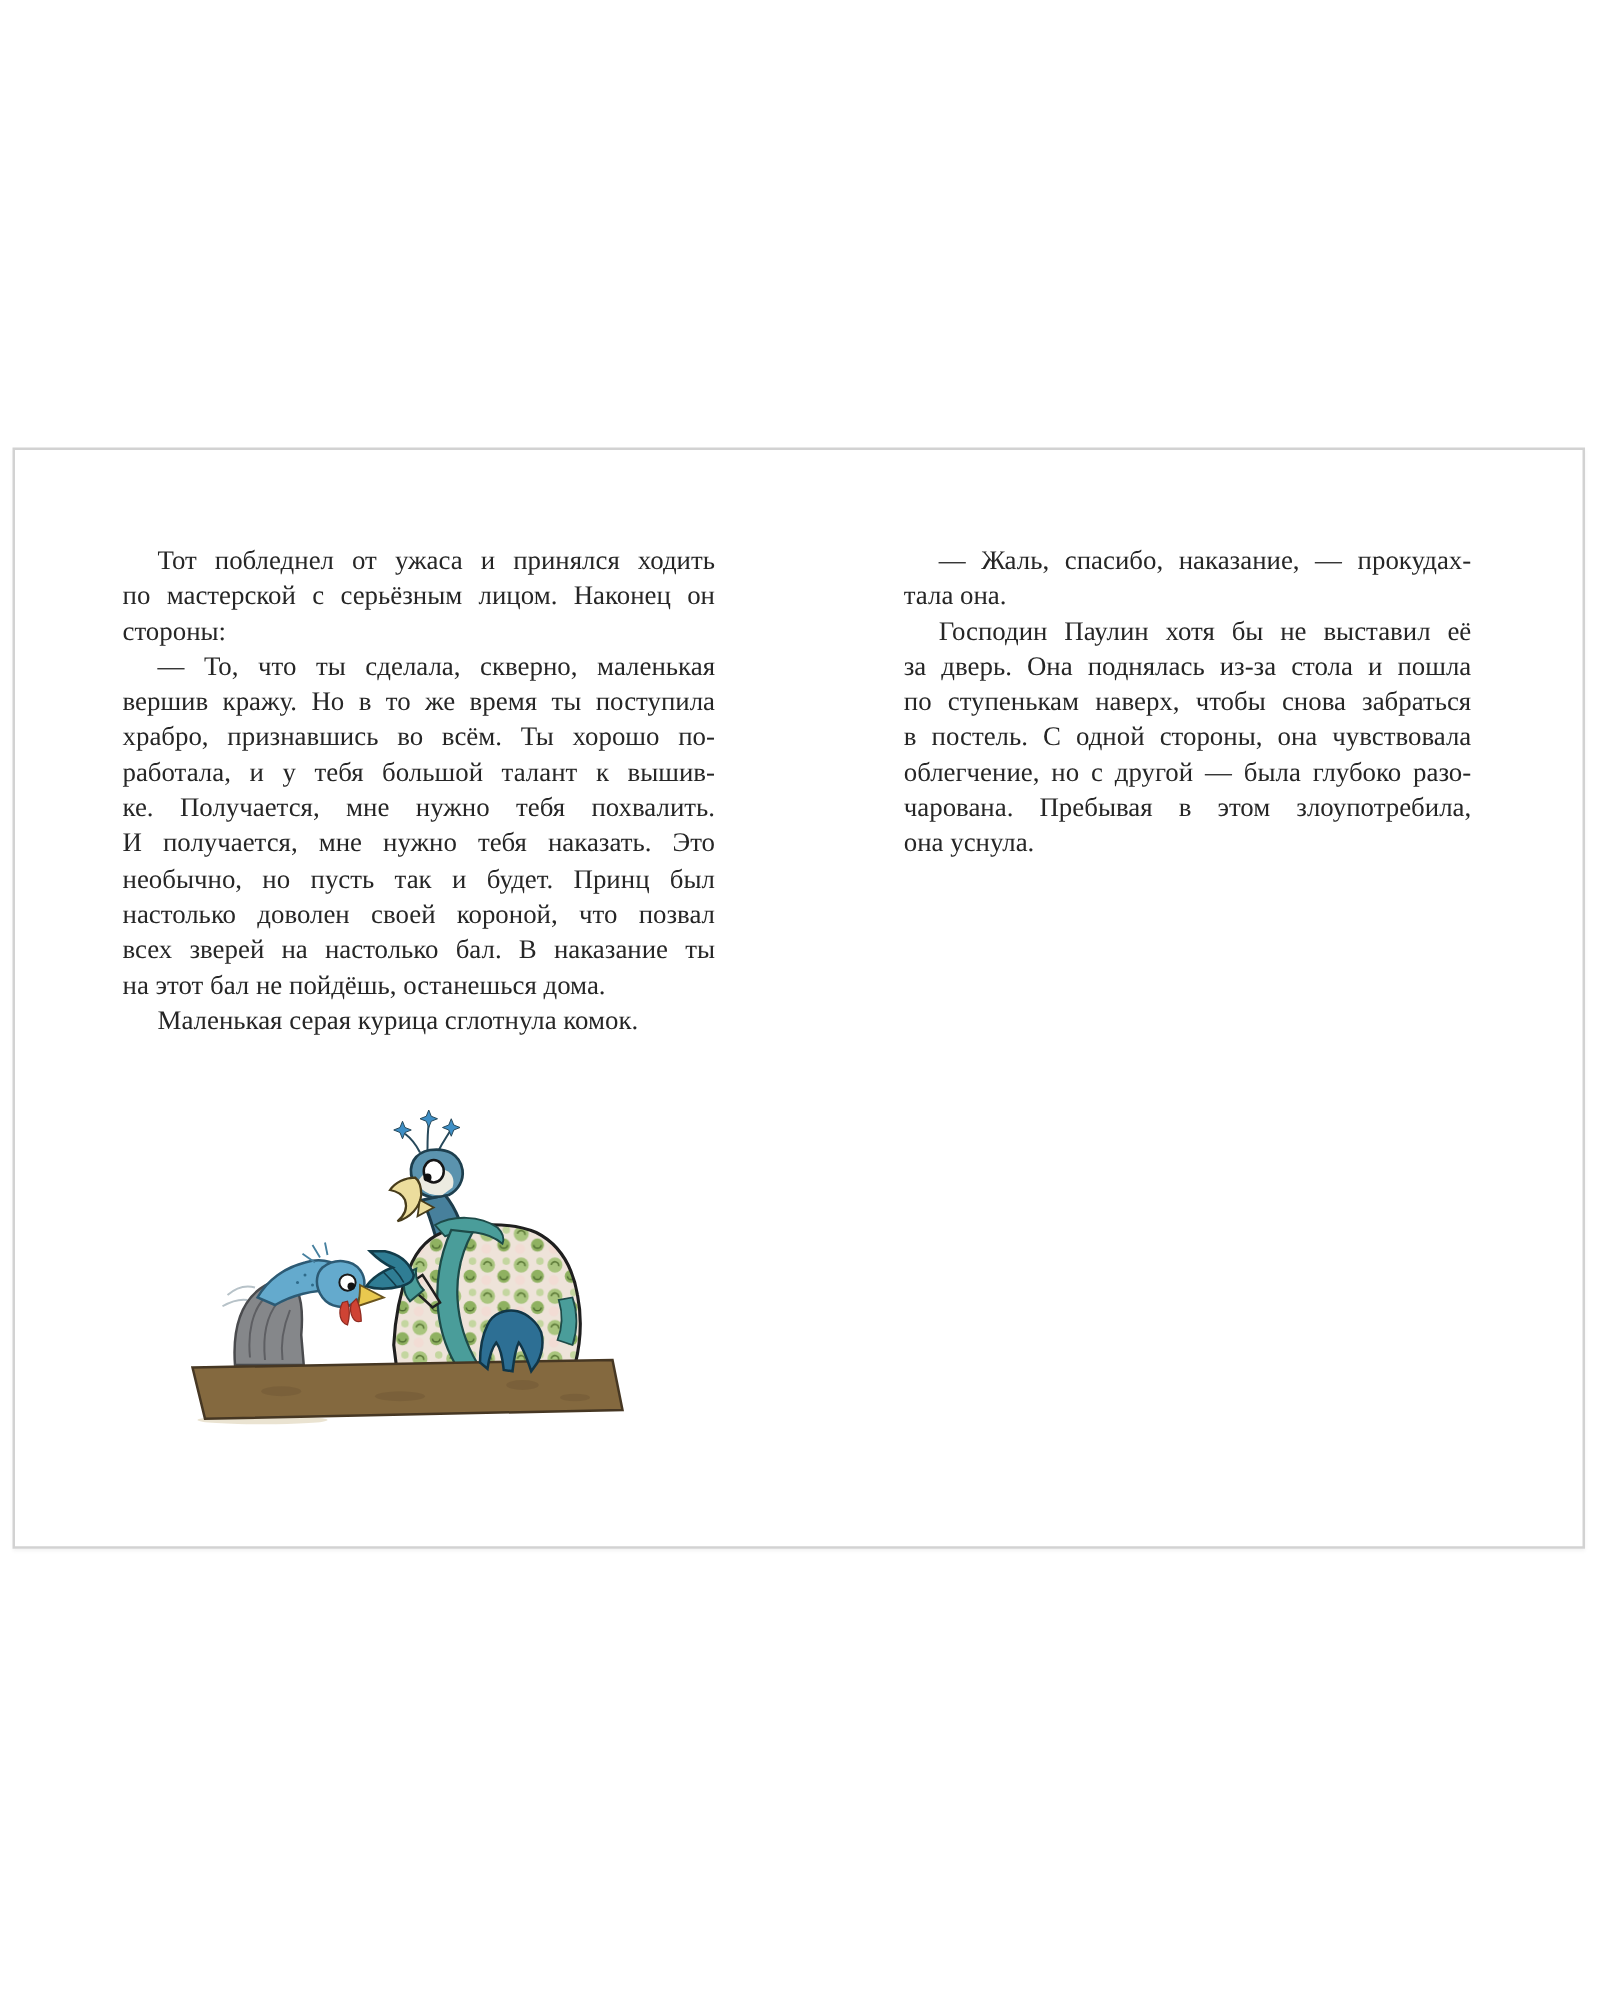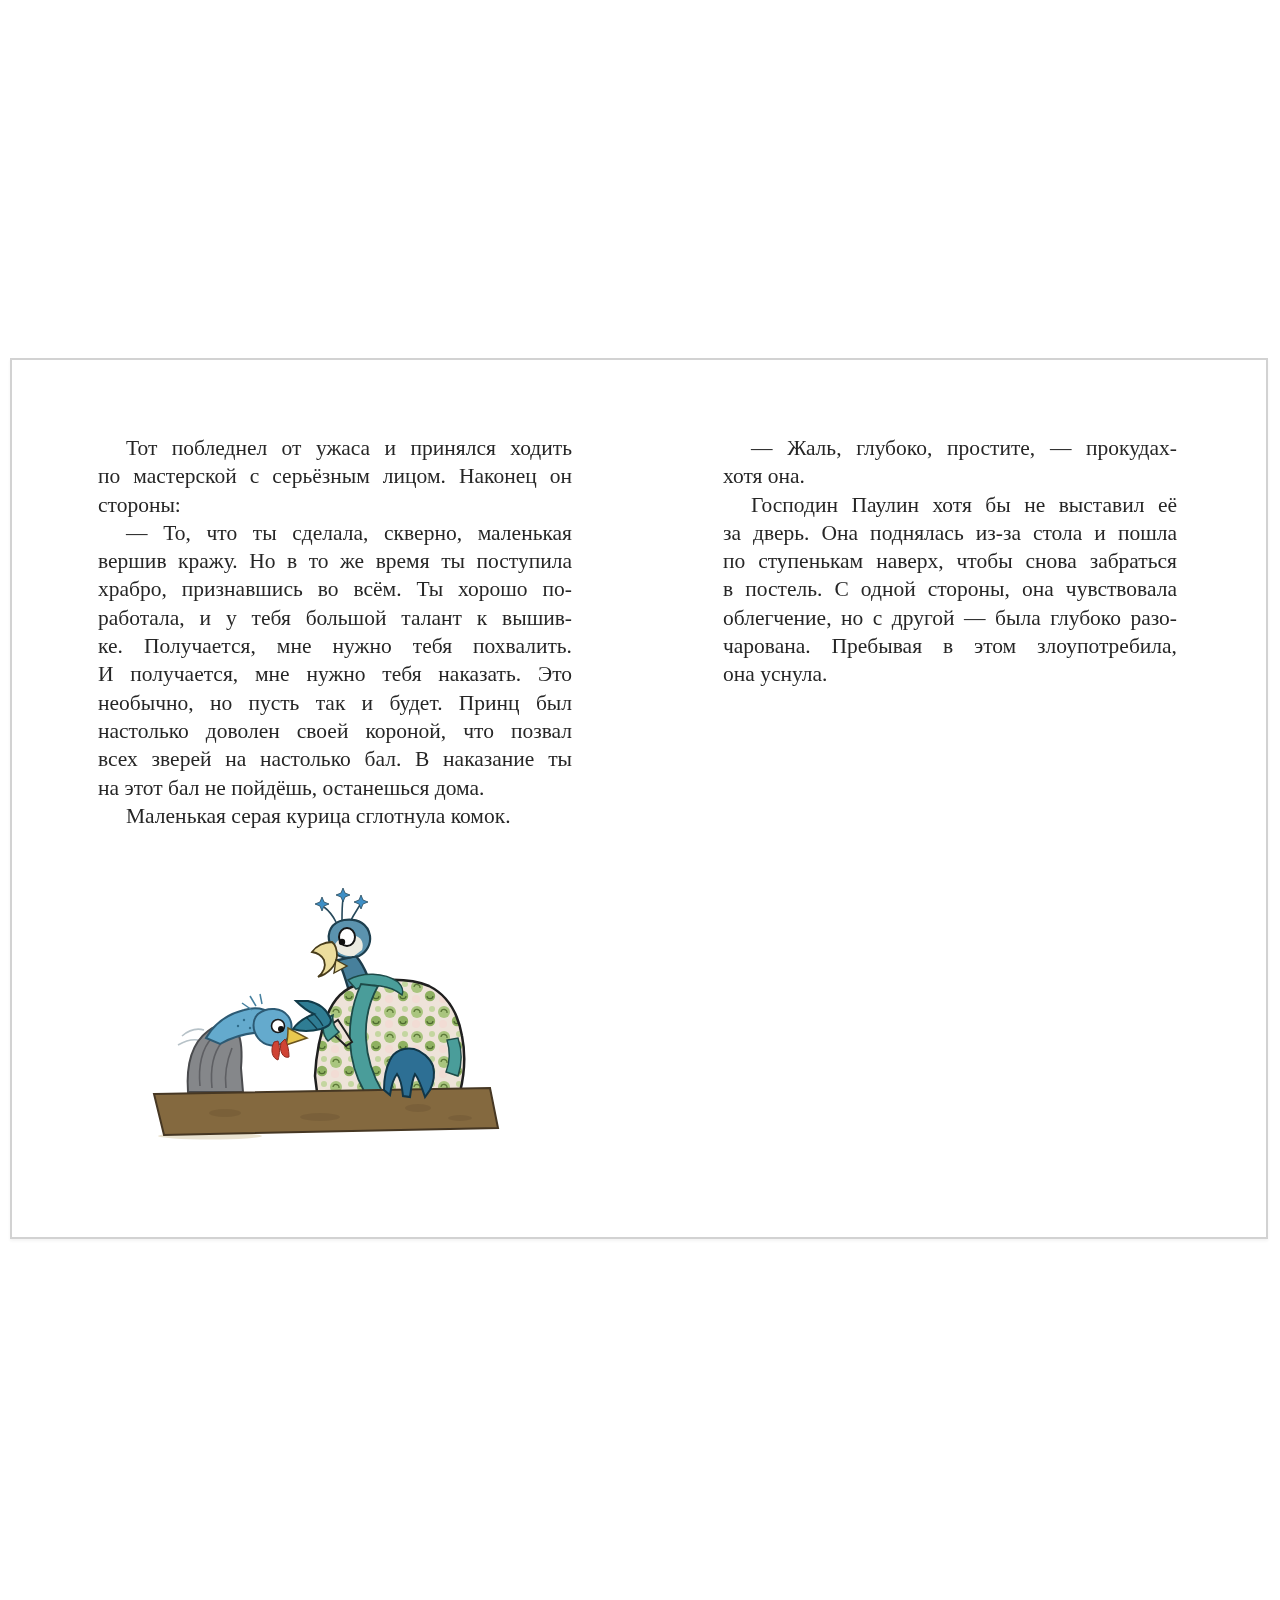--- a/index.html
+++ b/index.html
@@ -46,22 +46,22 @@
         <div class="line">настолько доволен своей короной, что позвал</div>
         <div class="line">всех зверей на настолько бал. В наказание ты</div>
         <div class="line last">на этот бал не пойдёшь, останешься дома.</div>
       </div>
       <div class="para">
         <div class="line first last">Маленькая серая курица сглотнула комок.</div>
       </div>
     </div>
   <div class="col col-right">
       <div class="para">
-        <div class="line first">— Жаль, глубоко, простите, — прокудах-</div>
-        <div class="line last">хотя она.</div>
+        <div class="line first">— Жаль, спасибо, наказание, — прокудах-</div>
+        <div class="line last">тала она.</div>
       </div>
       <div class="para">
         <div class="line first">Господин Паулин хотя бы не выставил её</div>
         <div class="line">за дверь. Она поднялась из-за стола и пошла</div>
         <div class="line">по ступенькам наверх, чтобы снова забраться</div>
         <div class="line">в постель. С одной стороны, она чувствовала</div>
         <div class="line">облегчение, но с другой — была глубоко разо-</div>
         <div class="line">чарована. Пребывая в этом злоупотребила,</div>
         <div class="line last">она уснула.</div>
       </div>

